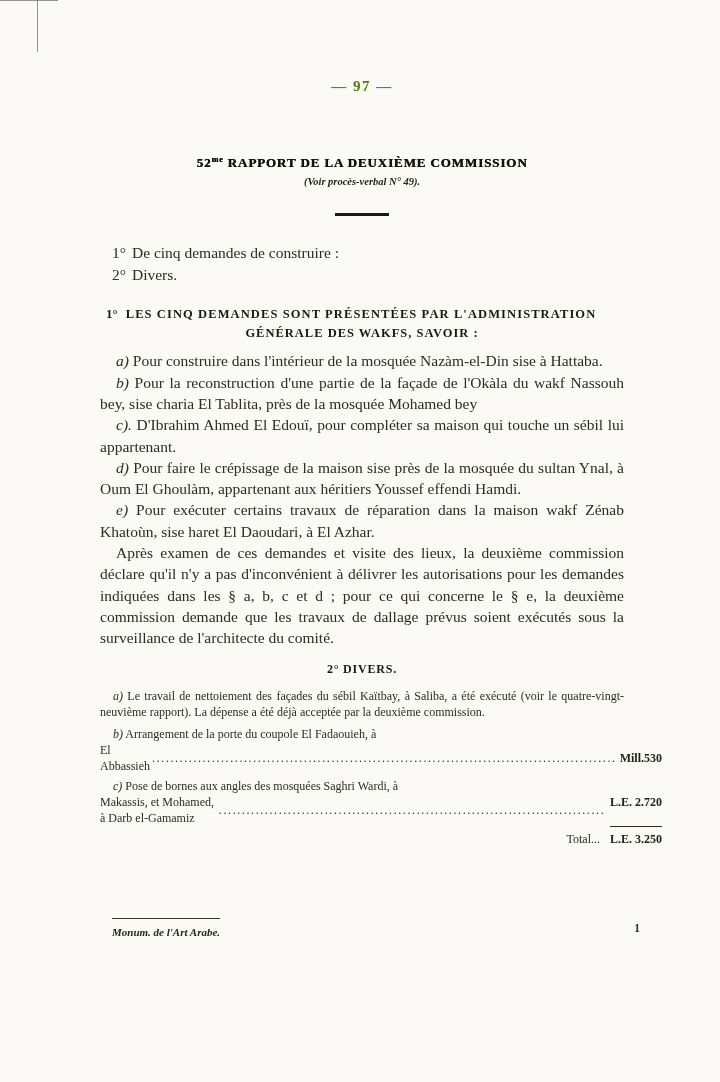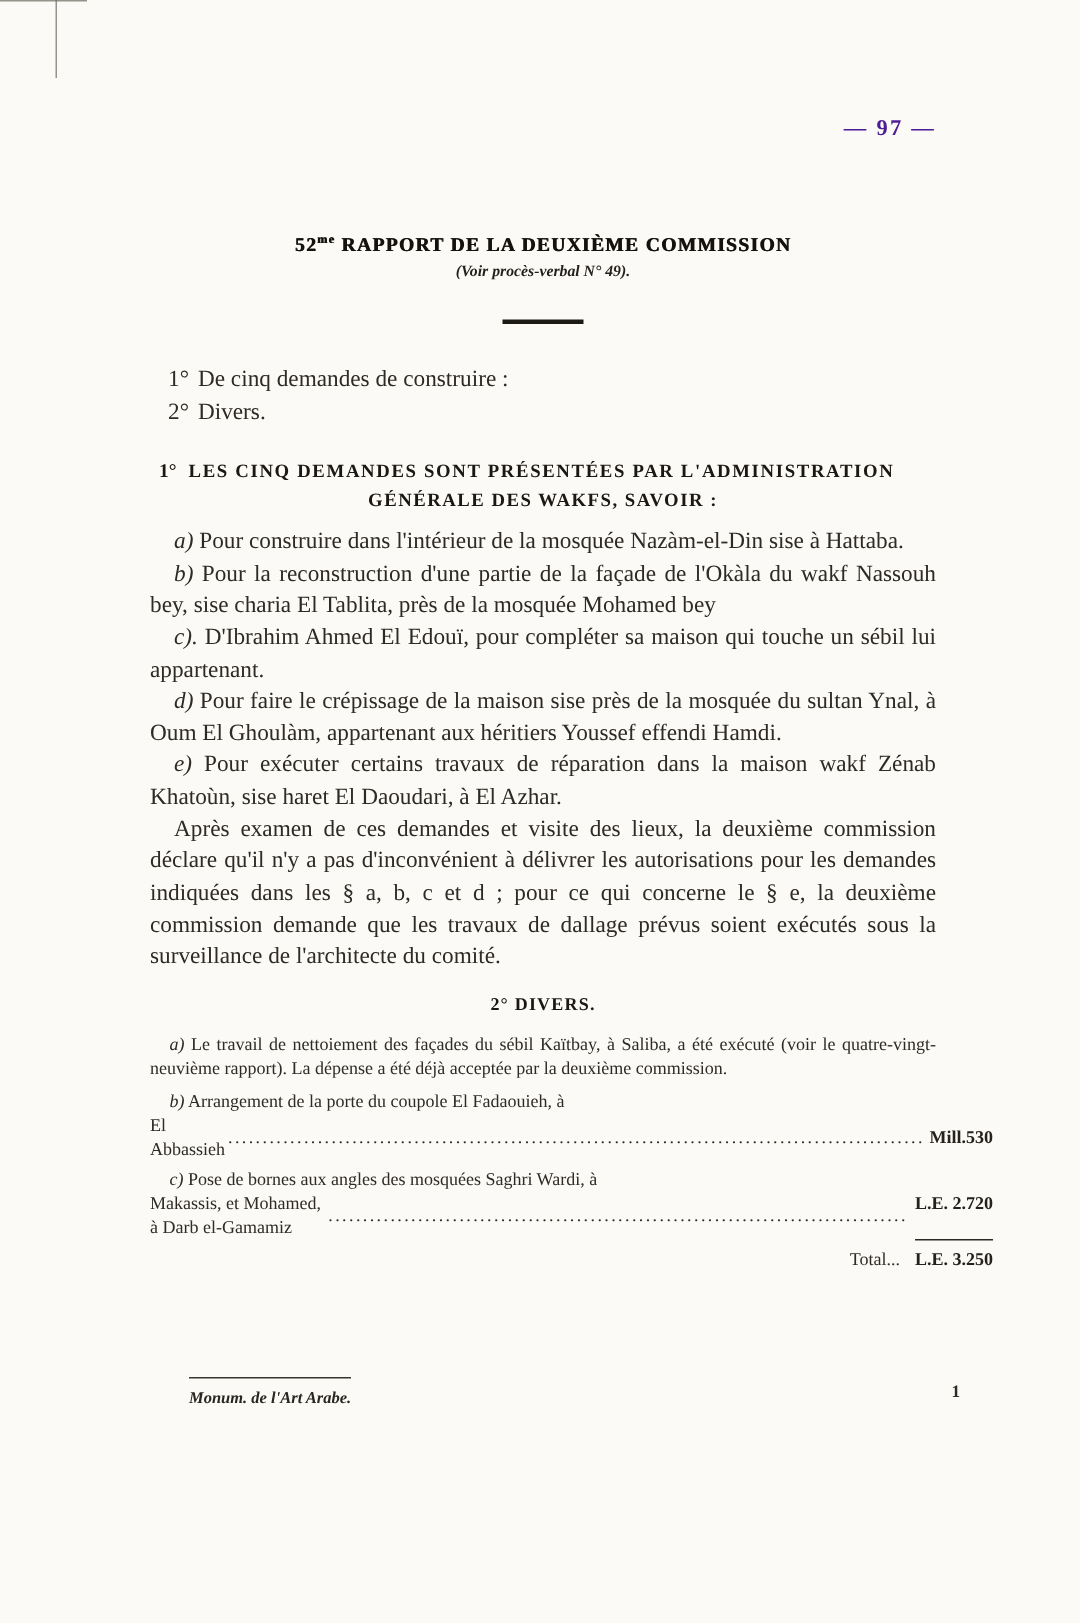--- a/index.html
+++ b/index.html
@@ -11,21 +11,21 @@
     color: #2e2a24;
     position: relative;
     overflow: hidden;
   }
   .page { position: absolute; inset: 0; padding: 78px 96px 0 100px; }
 
   
   .scan-mark-v { position: absolute; left: 37px; top: 0; width: 1px; height: 52px; background: #6b665e; opacity: .7; }
   .scan-mark-h { position: absolute; left: 0; top: 0; width: 58px; height: 1px; background: #6b665e; opacity: .7; }
 
-  .page-number { text-align: right; font-size: 15px; font-weight: bold; letter-spacing: 1.5px; color: #4c1d95; }
+  .page-number { text-align: center; font-size: 15px; font-weight: bold; letter-spacing: 1.5px; color: #4d7c0f; }
 
   .title {
     margin: 60px 0 0; text-align: center;
     font-size: 13px; font-weight: bold; letter-spacing: .9px;
     color: #15110d; text-shadow: .5px 0 0 #15110d;
   }
   .title sup { font-size: 8px; }
 
   .subtitle { margin-top: 5px; text-align: center; font-size: 10.5px; font-weight: bold; font-style: italic; color: #231f1a; }
 
@@ -57,21 +57,21 @@
   .leader { flex: 1 1 auto; overflow: hidden; white-space: nowrap; margin: 0 5px 0 2px; color: #2e2a24; }
   .leader::after {
     content: "........................................................................................................................................................";
     letter-spacing: 1.6px; font-size: 12px;
   }
   .amount { white-space: nowrap; font-weight: bold; color: #25211c; }
   .amount.final { border-bottom: 1.4px solid #2c2822; padding-bottom: 15px; }
 
   .total-line { display: flex; justify-content: flex-end; gap: 10px; margin-top: 5px; margin-right: -38px; font-size: 12px; }
 
-  .footer { position: absolute; left: 100px; right: 58px; top: 918px; display: flex; justify-content: space-between; align-items: flex-start; }
+  .footer { position: absolute; left: 86px; right: 58px; top: 918px; display: flex; justify-content: space-between; align-items: flex-start; }
   .imprint-wrap { display: inline-block; margin-left: 26px; border-top: 1px solid #39342d; padding-top: 3px; }
   .imprint { font-style: italic; font-weight: bold; font-size: 11px; color: #29251f; }
   .signature { font-size: 11.5px; font-weight: bold; margin-right: 22px; padding-top: 4px; }
 </style>
 </head>
 <body>
 
 <div class="page">
 
   <div class="scan-mark-v"></div>

